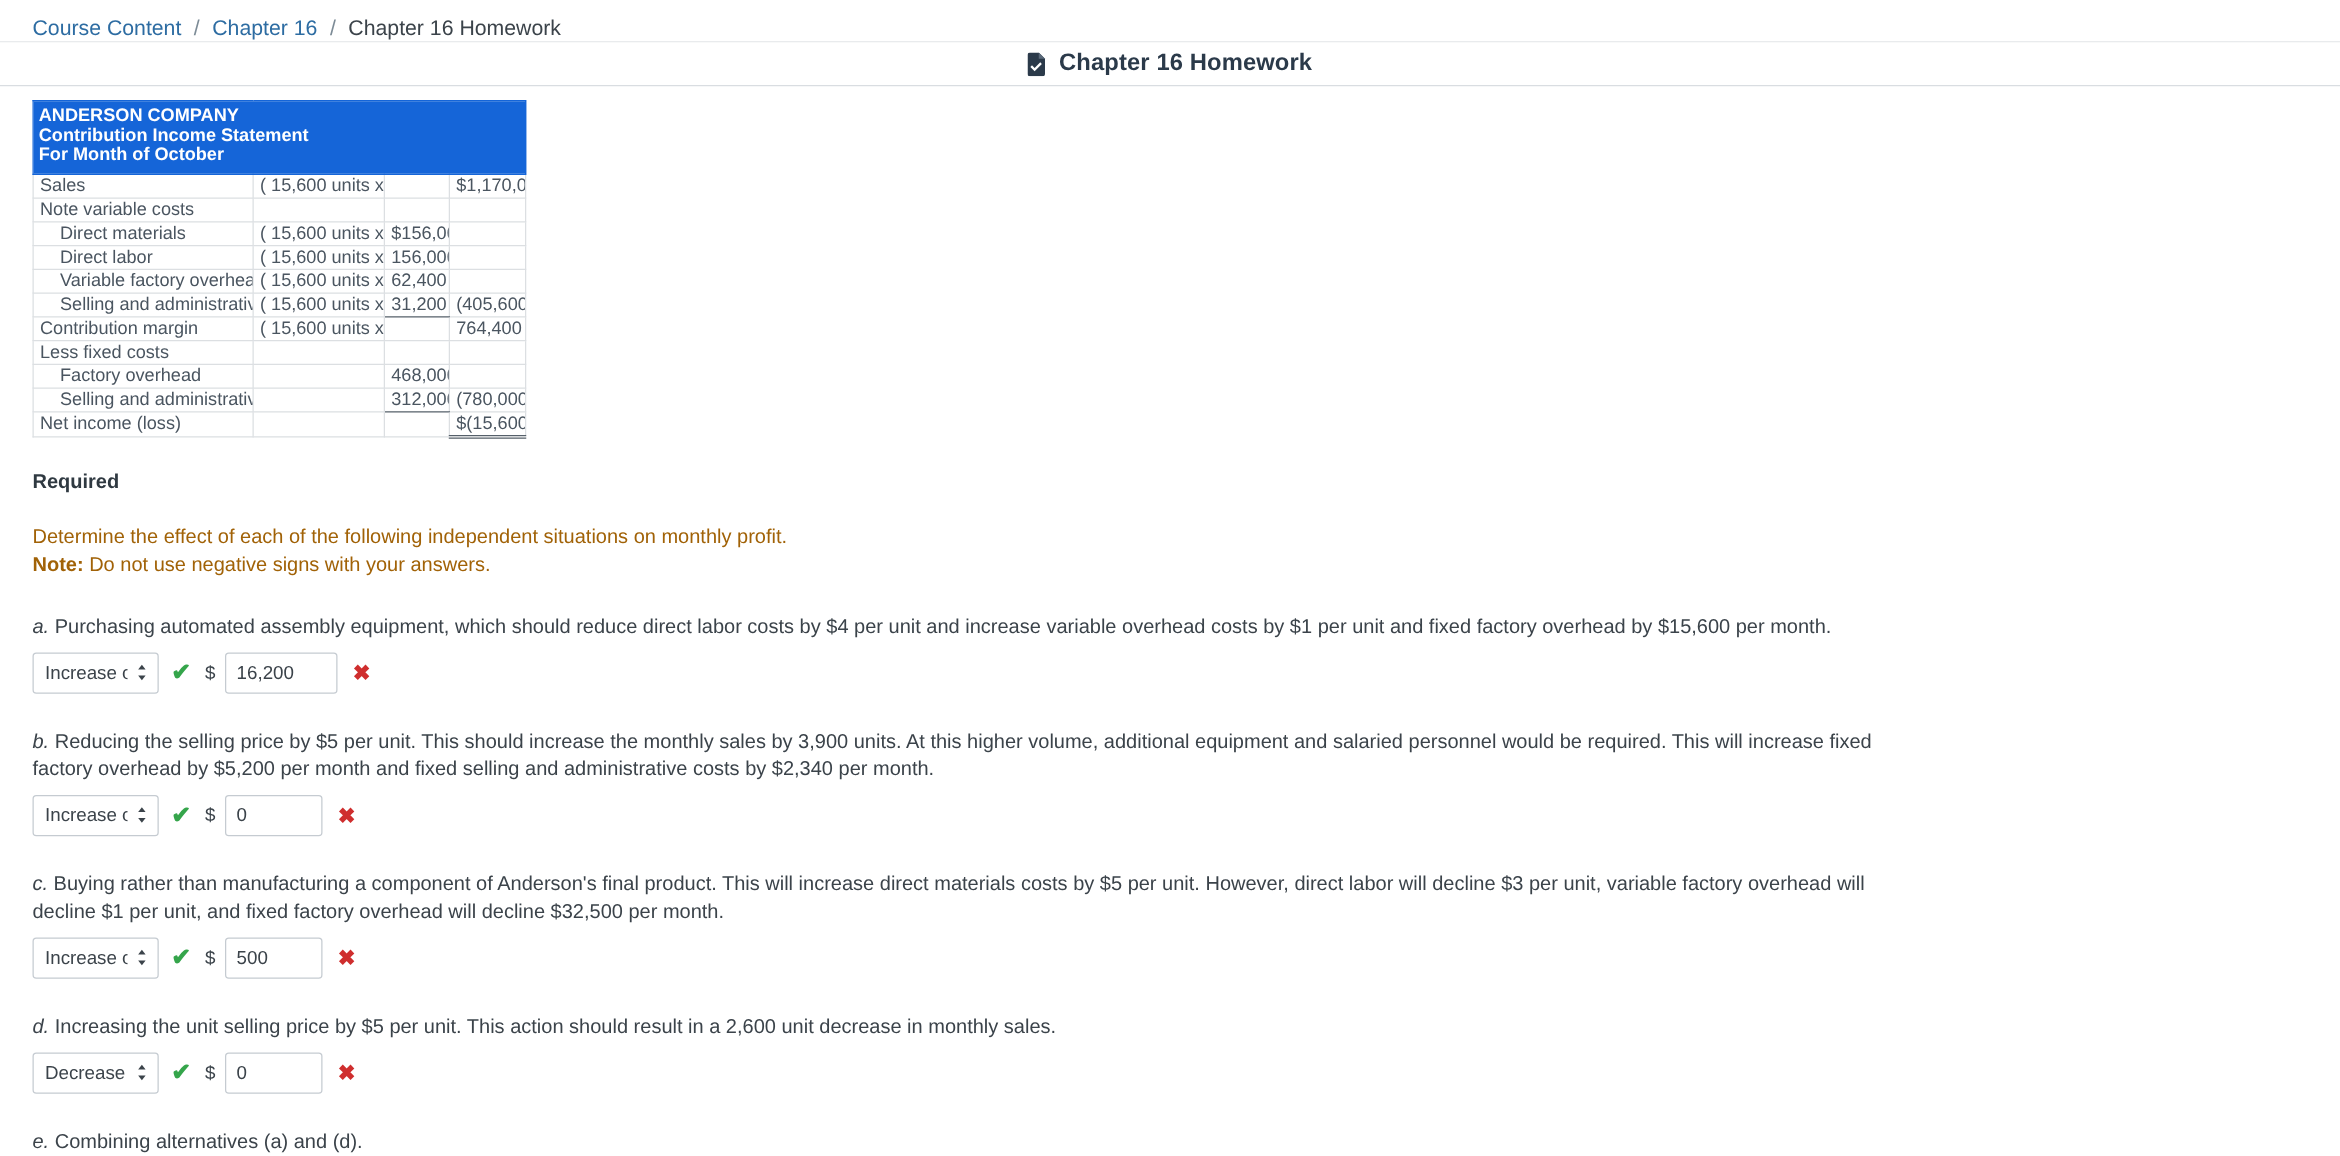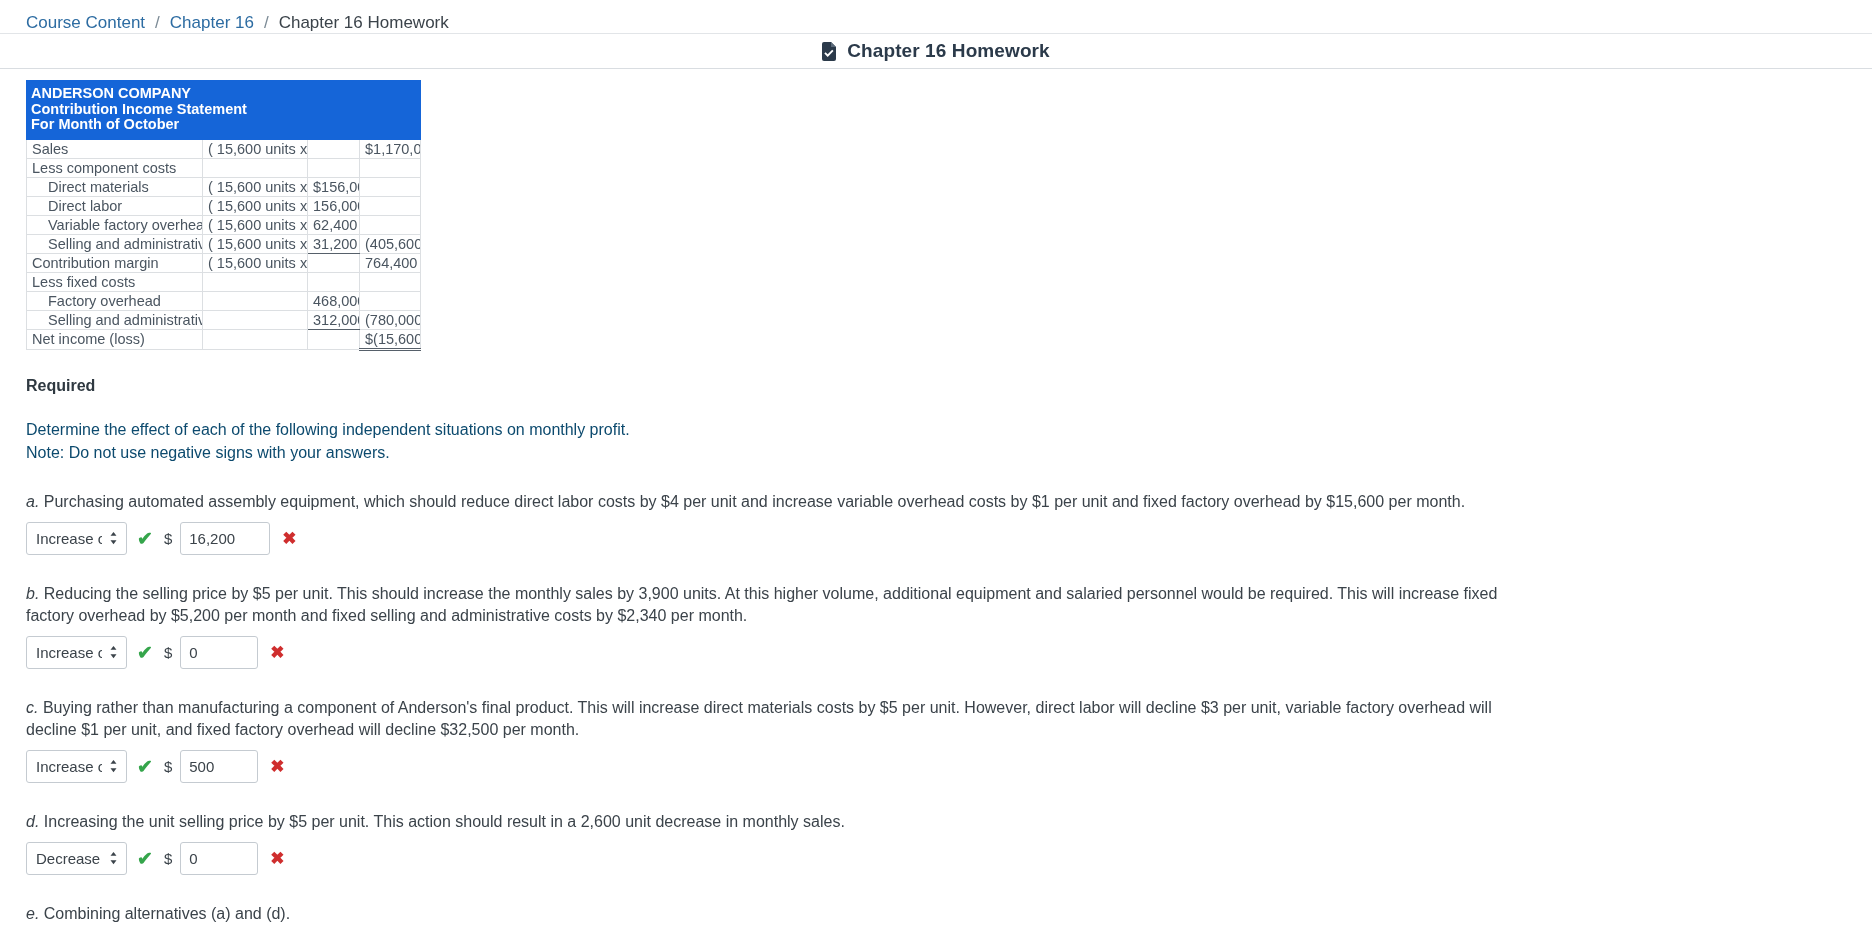--- a/index.html
+++ b/index.html
@@ -117,26 +117,26 @@
 
   
   .required-hd {
     font-weight: bold;
     font-size: 16px;
     color: #2f3941;
     margin: 26px 0 0 0;
   }
   .req-p {
     font-size: 16px;
-    color: #0c4a6e;
+    color: #a16207;
     margin: 24px 0 0 0;
     line-height: 21px;
   }
   .req-p.tight { margin-top: 2px; }
-  .req-p b { font-weight: normal; }
+  .req-p b { font-weight: bold; }
 
   .question {
     margin-top: 28px;
   }
   .q-text {
     font-size: 16px;
     line-height: 22px;
     color: #3b434a;
     max-width: 1520px;
   }
@@ -257,21 +257,21 @@
       </tr>
     </thead>
     <tbody>
       <tr>
         <td class="lbl">Sales</td>
         <td class="calc">( 15,600 units x $75)</td>
         <td class="num"></td>
         <td class="num">$1,170,000</td>
       </tr>
       <tr>
-        <td class="lbl">Less component costs</td>
+        <td class="lbl">Note variable costs</td>
         <td class="calc"></td>
         <td class="num"></td>
         <td class="num"></td>
       </tr>
       <tr>
         <td class="lbl ind">Direct materials</td>
         <td class="calc">( 15,600 units x $10)</td>
         <td class="num">$156,000</td>
         <td class="num"></td>
       </tr>

